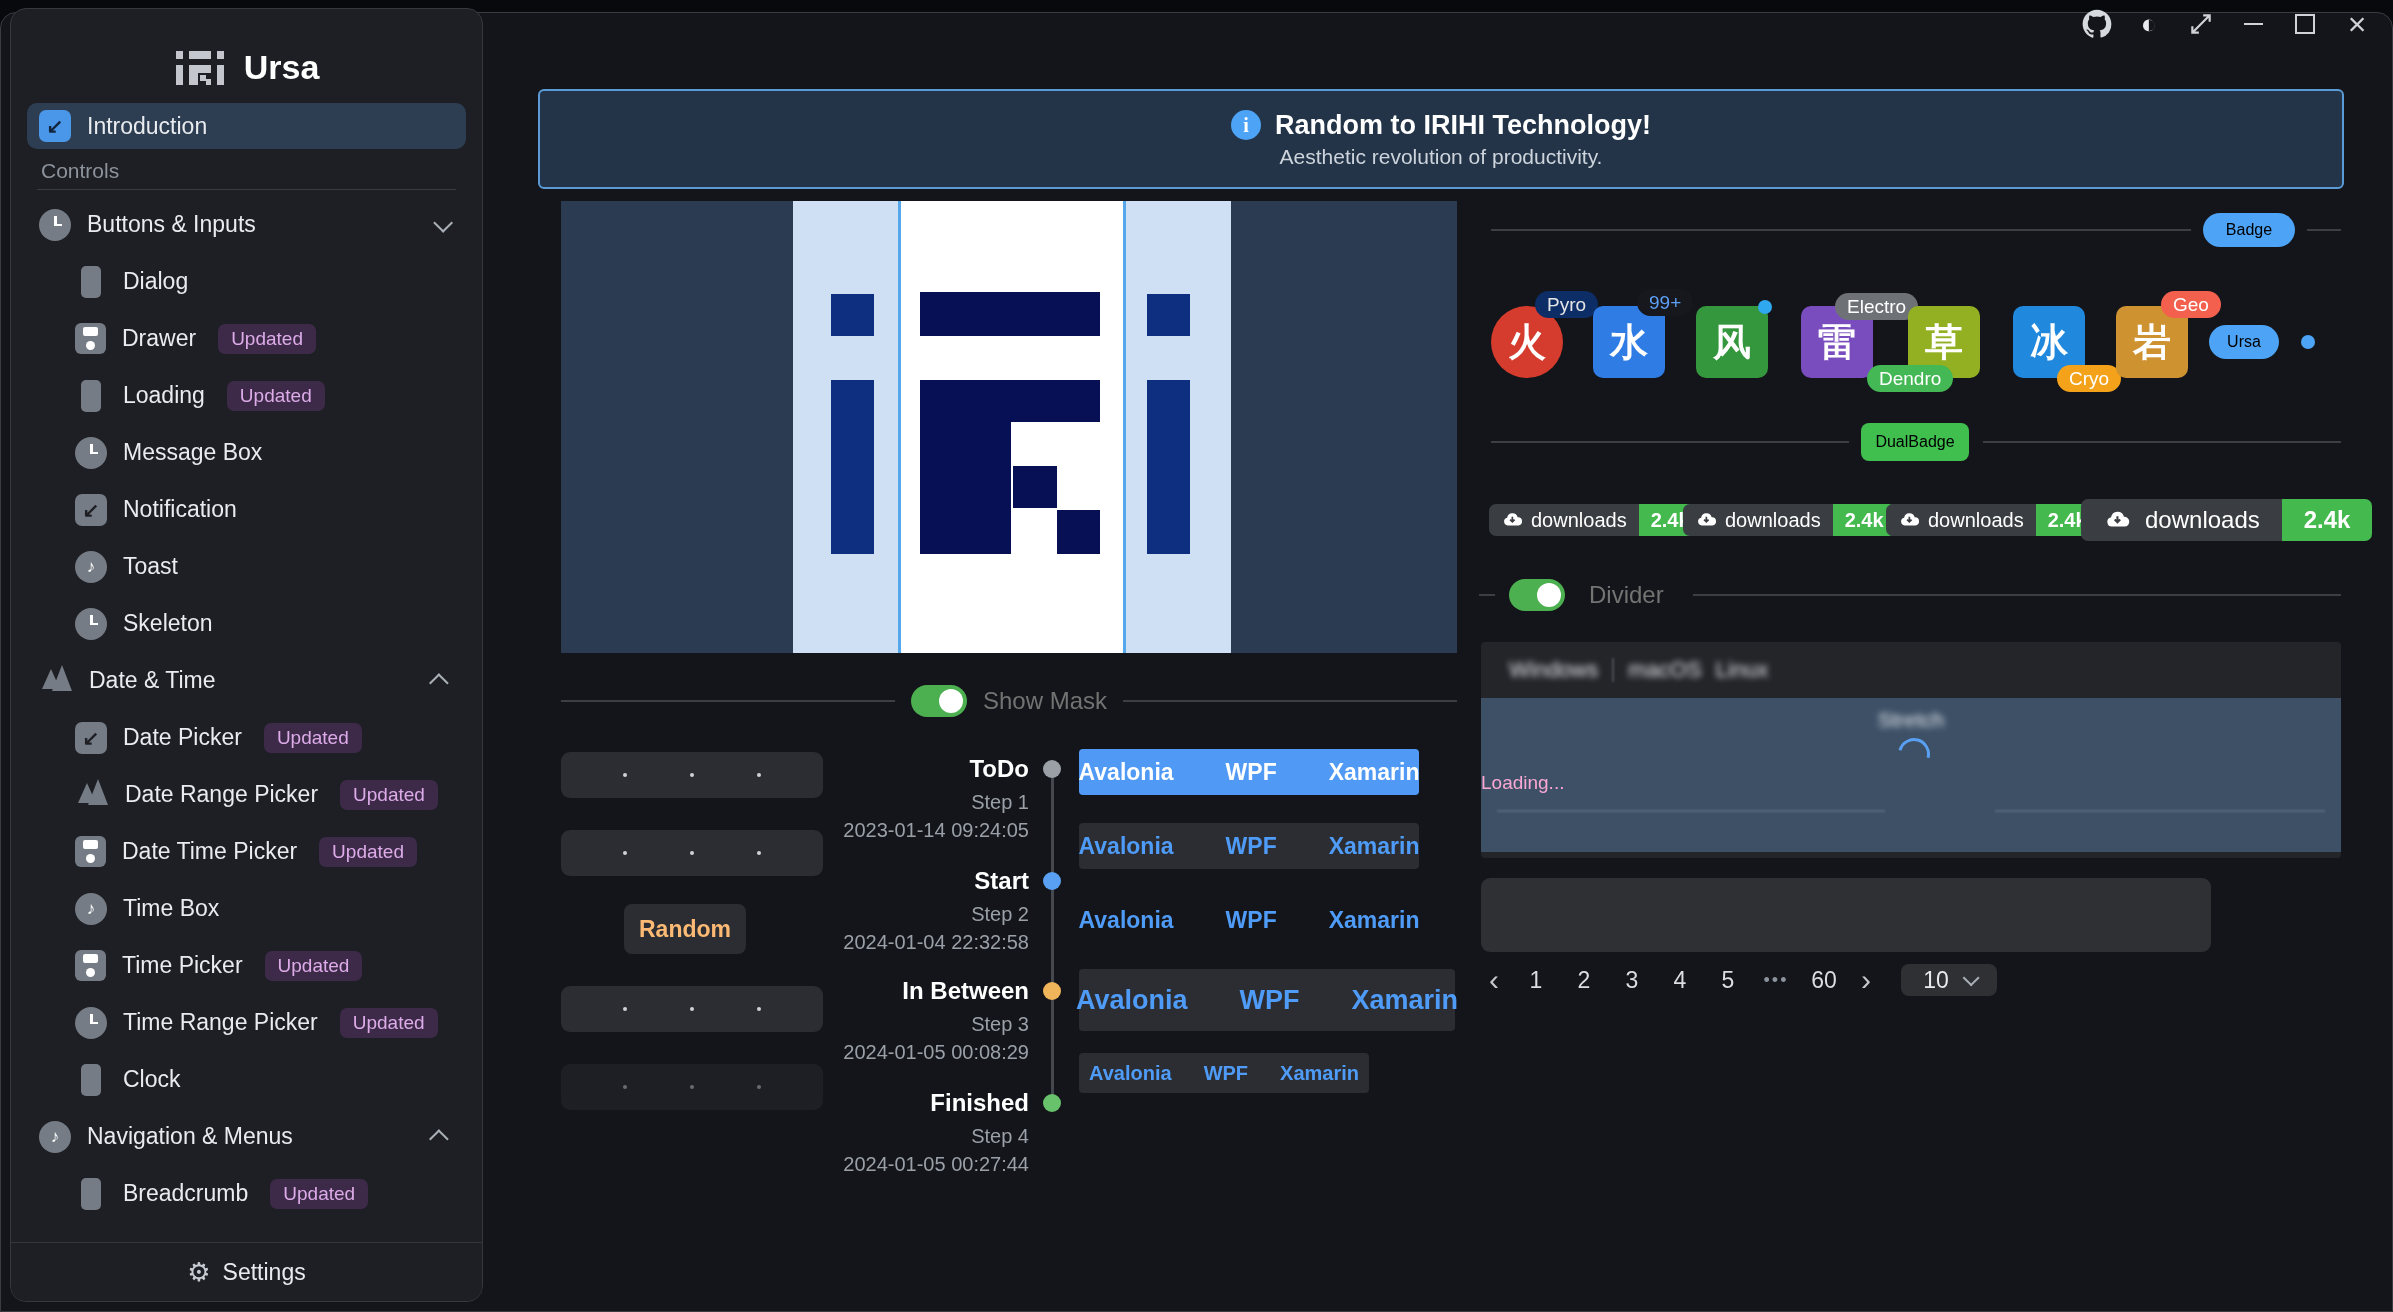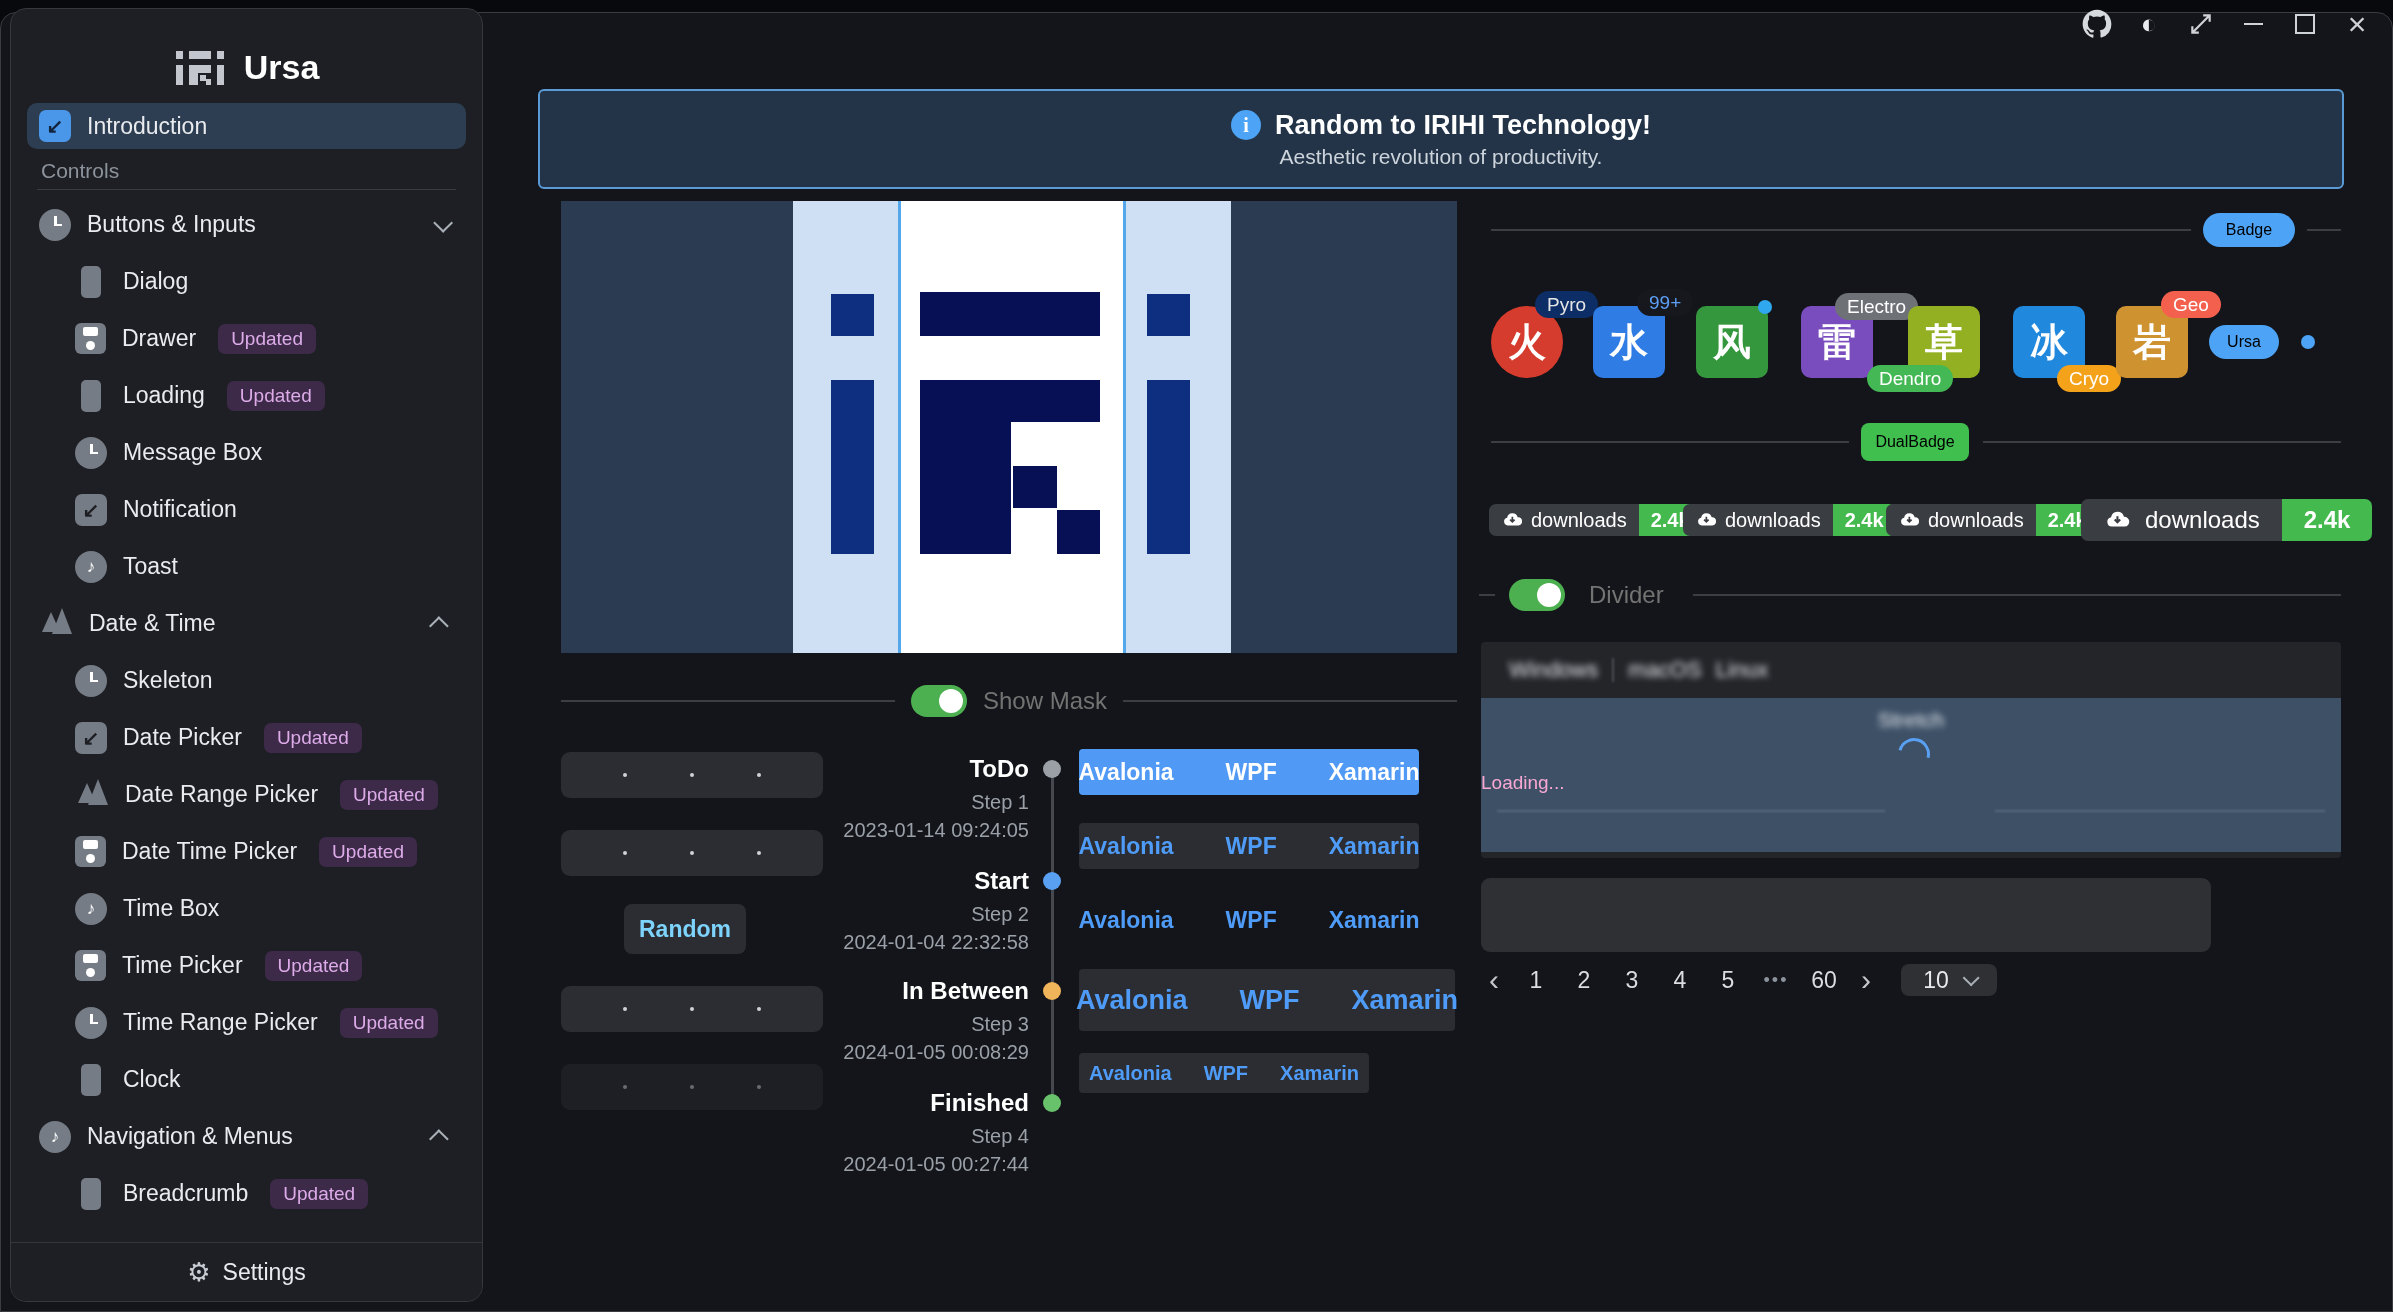--- a/index.html
+++ b/index.html
@@ -59,21 +59,21 @@
   .px{position:absolute}
   
   .hline{background:#3c3e44;height:2px}
   .toggle{width:56px;height:32px;border-radius:16px;background:#4caf50;position:relative;cursor:pointer}
   .toggle::after{content:"";position:absolute;right:4px;top:4px;width:24px;height:24px;border-radius:50%;background:#fff}
   .div-label{font-size:24px;color:#737373;font-weight:400}
   
   .stepbox{left:560px;width:262px;height:46px;background:#2b2d33;border-radius:9px;display:flex;align-items:center;justify-content:space-around;padding:0 30px;box-sizing:border-box;cursor:text}
   .stepbox i{width:4px;height:4px;border-radius:50%;background:#cfd3d9;display:block}
   .stepbox.dim{opacity:.45}
-  .btn-random{left:623px;top:891px;width:122px;height:50px;background:#2b2d33;border-radius:8px;color:#7dd3fc;font-weight:700;font-size:23px;display:flex;align-items:center;justify-content:center;cursor:pointer}
+  .btn-random{left:623px;top:891px;width:122px;height:50px;background:#2b2d33;border-radius:8px;color:#fdba74;font-weight:700;font-size:23px;display:flex;align-items:center;justify-content:center;cursor:pointer}
   
   .tl{left:690px;top:734px;width:400px;height:460px}
   .tl-title{position:absolute;right:62px;font-size:24px;font-weight:600;color:#fff;white-space:nowrap}
   .tl-sub{position:absolute;right:62px;font-size:20px;color:#9aa0a8;white-space:nowrap}
   .tl-time{position:absolute;right:62px;font-size:20px;color:#9aa0a8;white-space:nowrap}
   .tl-dot{position:absolute;left:352px;width:18px;height:18px;border-radius:50%}
   .tl-line{position:absolute;left:359.5px;width:3px;background:#45484e}
   
   .bgrp{display:flex;align-items:center;justify-content:center;border-radius:4px;font-weight:700;color:#4f9cf8;font-size:23px}
   .bgrp span{padding:0 26px;cursor:pointer;white-space:nowrap}
@@ -193,28 +193,28 @@
       <span>Message Box</span>
     </div>
     <div class="srow sub">
       <span class="sic i-arrow">↙</span>
       <span>Notification</span>
     </div>
     <div class="srow sub">
       <span class="sic i-music">♪</span>
       <span>Toast</span>
     </div>
+    <div class="srow sub">
+      <span class="sic i-clock"></span>
+      <span>Skeleton</span>
+    </div>
     <div class="srow">
       <span class="sic i-tree"></span>
       <span>Date &amp; Time</span>
       <span class="chev up"></span>
-    </div>
-    <div class="srow sub">
-      <span class="sic i-clock"></span>
-      <span>Skeleton</span>
     </div>
     <div class="srow sub">
       <span class="sic i-arrow">↙</span>
       <span>Date Picker</span>
       <span class="upd">Updated</span>
     </div>
     <div class="srow sub">
       <span class="sic i-tree"></span>
       <span>Date Range Picker</span>
       <span class="upd">Updated</span>

